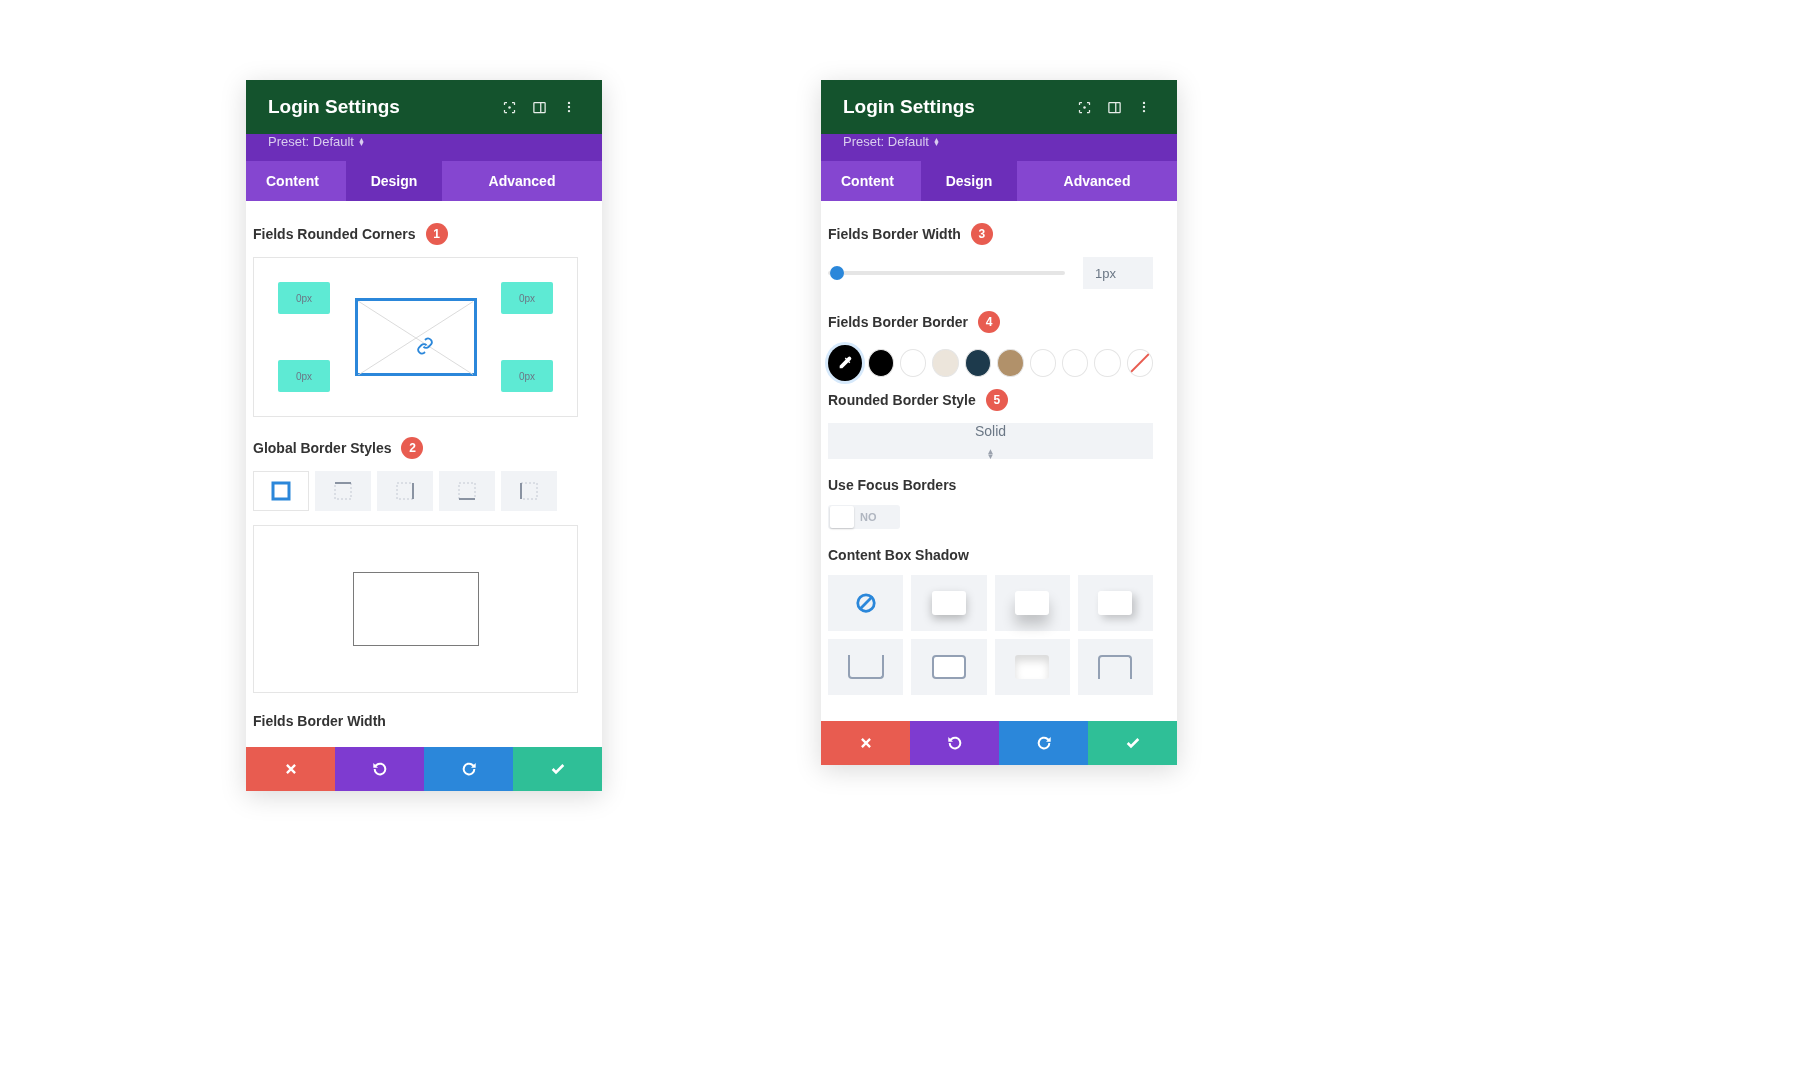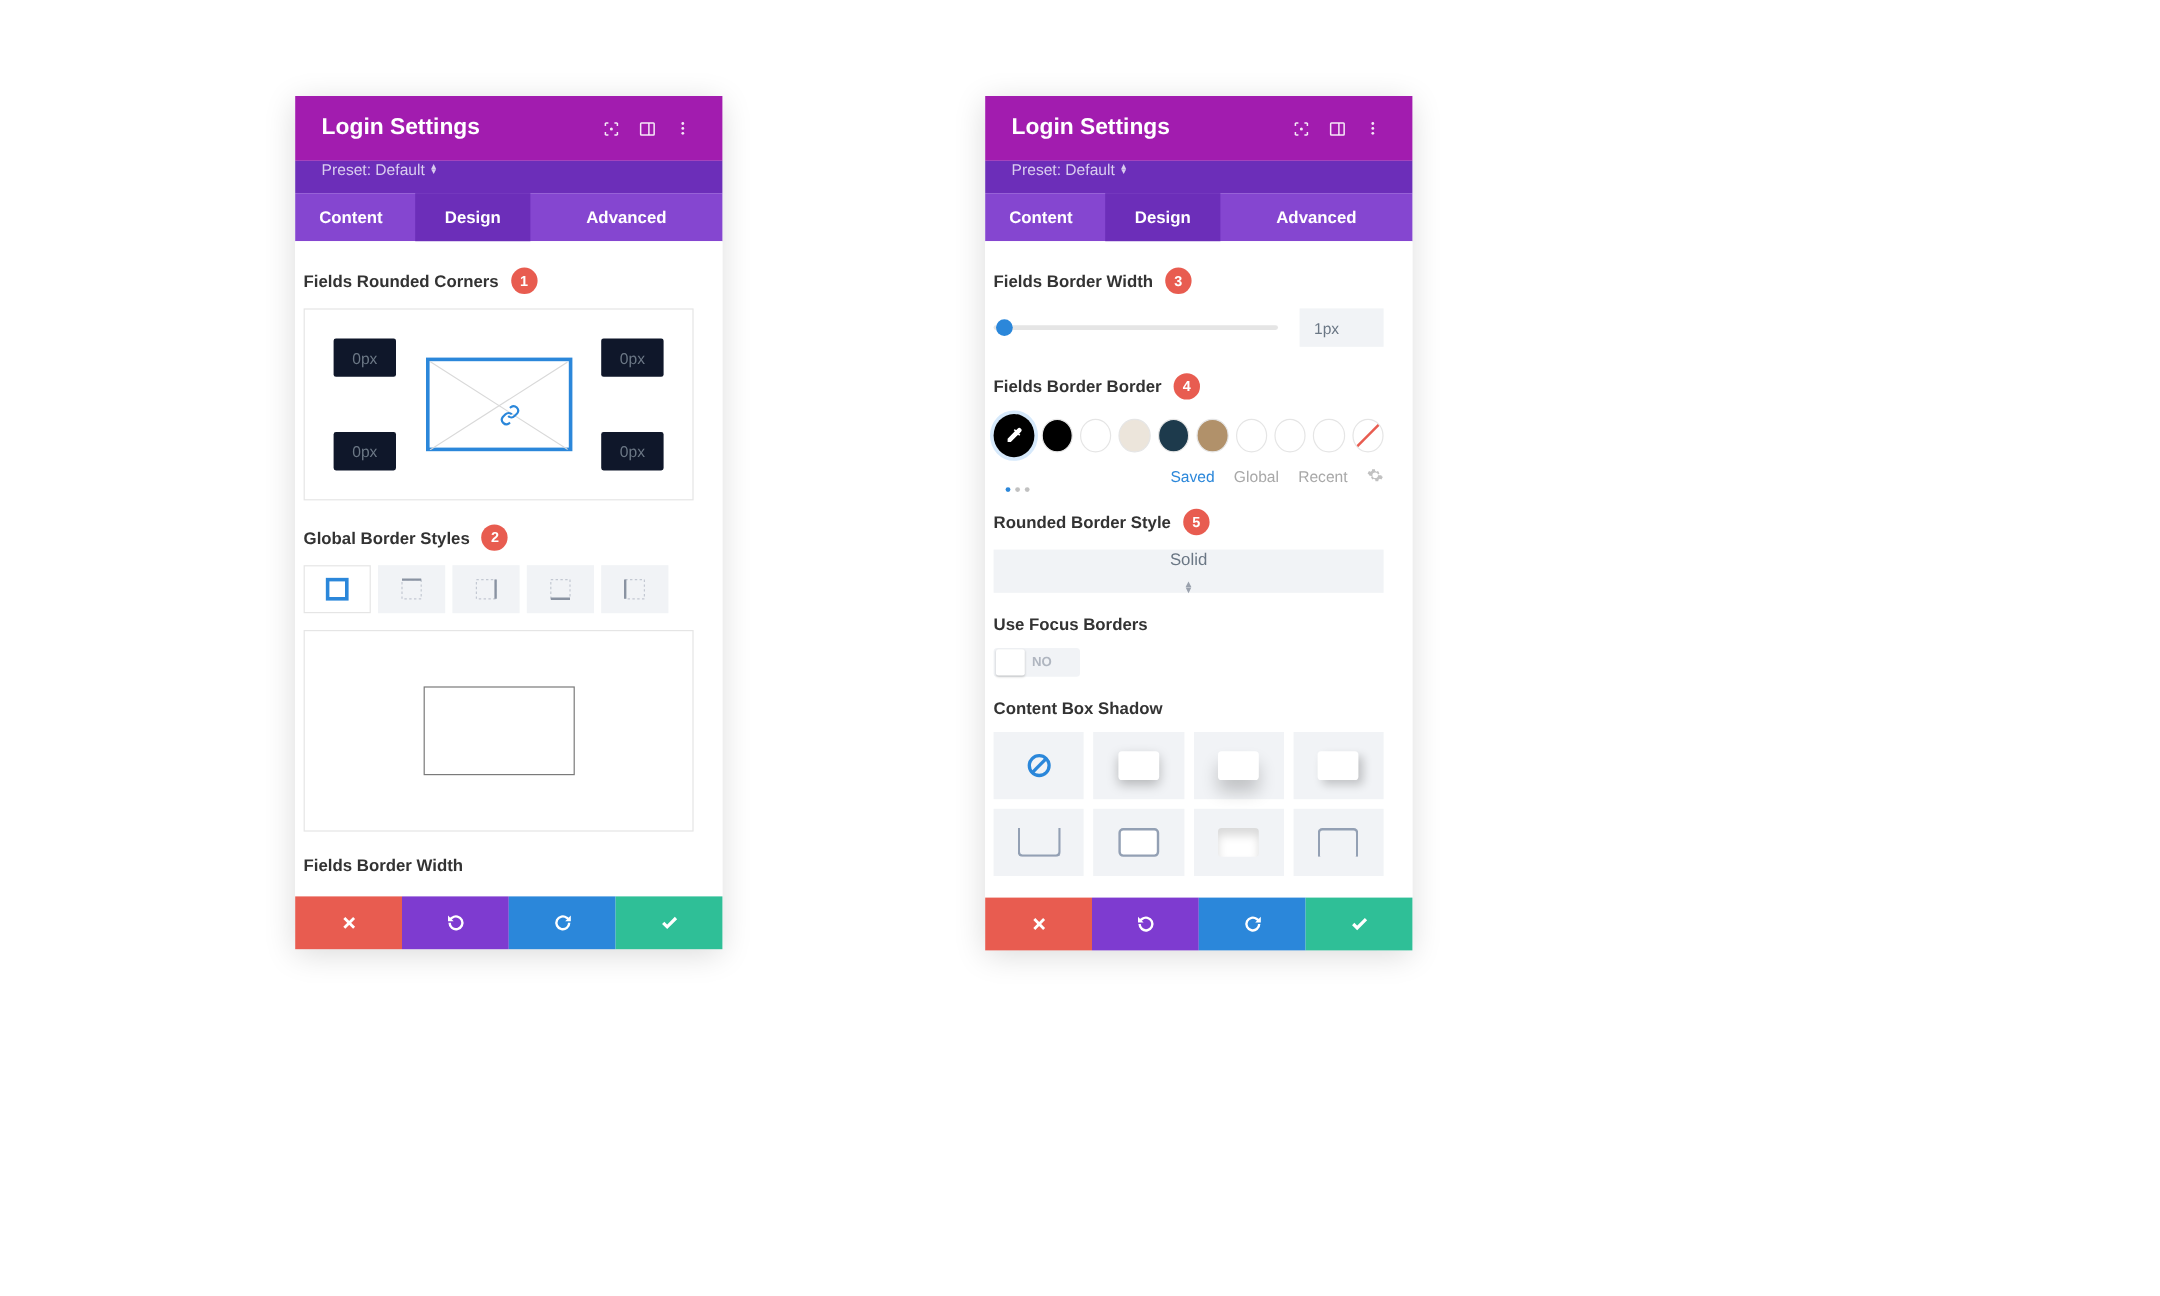--- a/index.html
+++ b/index.html
@@ -8,21 +8,21 @@
 .panel {
   position: absolute;
   width: 356px;
   box-shadow: 0 5px 25px rgba(0,0,0,0.15);
   background: #fff;
 }
 #panel-a { left: 246px; top: 80px; }
 #panel-b { left: 821px; top: 80px; }
 
 .panel-header {
-  background: #a21caf;
+  background: #14532d;
   color: #fff;
   padding: 14px 20px 14px 22px;
   display: flex;
   align-items: center;
   gap: 10px;
 }
 .panel-title { font-size: 19px; font-weight: 600; flex-grow: 1; }
 .preset-line { font-size: 13px; color: #d9cdef; padding: 0 22px 12px 22px; background:#6c2eb9; display:flex; align-items:center; gap:4px; }
 .preset-carets { display:inline-flex; flex-direction:column; line-height:4px; font-size:7px; color:#d9cdef; }
 
@@ -47,21 +47,21 @@
 
 
 .rc-box { border:1px solid #e5e5e5; padding:26px 20px; position:relative; height:160px; margin-bottom:20px; }
 .rc-preview {
   position:absolute; left:50%; top:50%; transform:translate(-50%,-50%);
   width: 122px; height: 78px; border:3px solid #2b87da;
 }
 .rc-preview svg { position:absolute; inset:0; }
 .rc-link-icon { position:absolute; left:50%; top:50%; transform:translate(-50%,-50%); color:#2b87da; }
 .rc-val {
-  position:absolute; width:52px; height:32px; background:#0f172a; color:#6b7785; font-size:13px; display:flex; align-items:center; justify-content:center; border-radius:2px; cursor:text;
+  position:absolute; width:52px; height:32px; background:#5eead4; color:#6b7785; font-size:10px; display:flex; align-items:center; justify-content:center; border-radius:2px; cursor:text;
 }
 .rc-tl{ left:24px; top:24px;} .rc-tr{ right:24px; top:24px;} .rc-bl{ left:24px; bottom:24px;} .rc-br{ right:24px; bottom:24px;}
 
 
 .bstyles-row { display:flex; gap:6px; margin-bottom:14px; }
 .bstyle-opt { width:56px; height:40px; background:#f1f3f6; display:flex; align-items:center; justify-content:center; cursor:pointer; }
 .bstyle-opt.active { background:#fff; border:1px solid #e5e5e5; }
 .bstyle-opt svg rect { fill:none; }
 
 .bpreview { border:1px solid #e5e5e5; height:168px; display:flex; align-items:center; justify-content:center; margin-bottom:20px; }
@@ -322,37 +322,20 @@
       <div class="swatch" style="background:#000"></div>
       <div class="swatch" style="background:#fff"></div>
       <div class="swatch" style="background:#ece5db"></div>
       <div class="swatch" style="background:#1d3a4c"></div>
       <div class="swatch" style="background:#b1916a"></div>
       <div class="swatch" style="background:#fff"></div>
       <div class="swatch" style="background:#fff"></div>
       <div class="swatch" style="background:#fff"></div>
       <div class="swatch transparent"></div>
     </div>
-    <div class="color-tabs-row">
-      <div class="paging-dots">
-          <span></span>
-          <span></span>
-          <span></span>
-        </div>
-      <div class="color-tabs">
-        <span class="ct active">Saved</span>
-        <span class="ct">Global</span>
-        <span class="ct">Recent</span>
-        <span class="gear">
-          <svg width="14" height="14" viewBox="0 0 24 24">
-              <path fill="currentColor" d="M12 8a4 4 0 1 0 0 8 4 4 0 0 0 0-8zm9 4a7 7 0 0 1-.1 1l2 1.6-2 3.4-2.4-1a7 7 0 0 1-1.7 1l-.4 2.6h-4l-.4-2.6a7 7 0 0 1-1.7-1l-2.4 1-2-3.4 2-1.6A7 7 0 0 1 3 12a7 7 0 0 1 .1-1l-2-1.6 2-3.4 2.4 1a7 7 0 0 1 1.7-1L7.6 3.4h4l.4 2.6a7 7 0 0 1 1.7 1l2.4-1 2 3.4-2 1.6a7 7 0 0 1 .1 1z"></path>
-            </svg>
-        </span>
-      </div>
-    </div>
 
     <div class="section-label">
       <span>Rounded Border Style</span>
       <span class="callout">5</span>
     </div>
     <div class="select">
       <span>Solid</span>
       <span class="carets">
           <span>▲</span>
           <span>▼</span>

